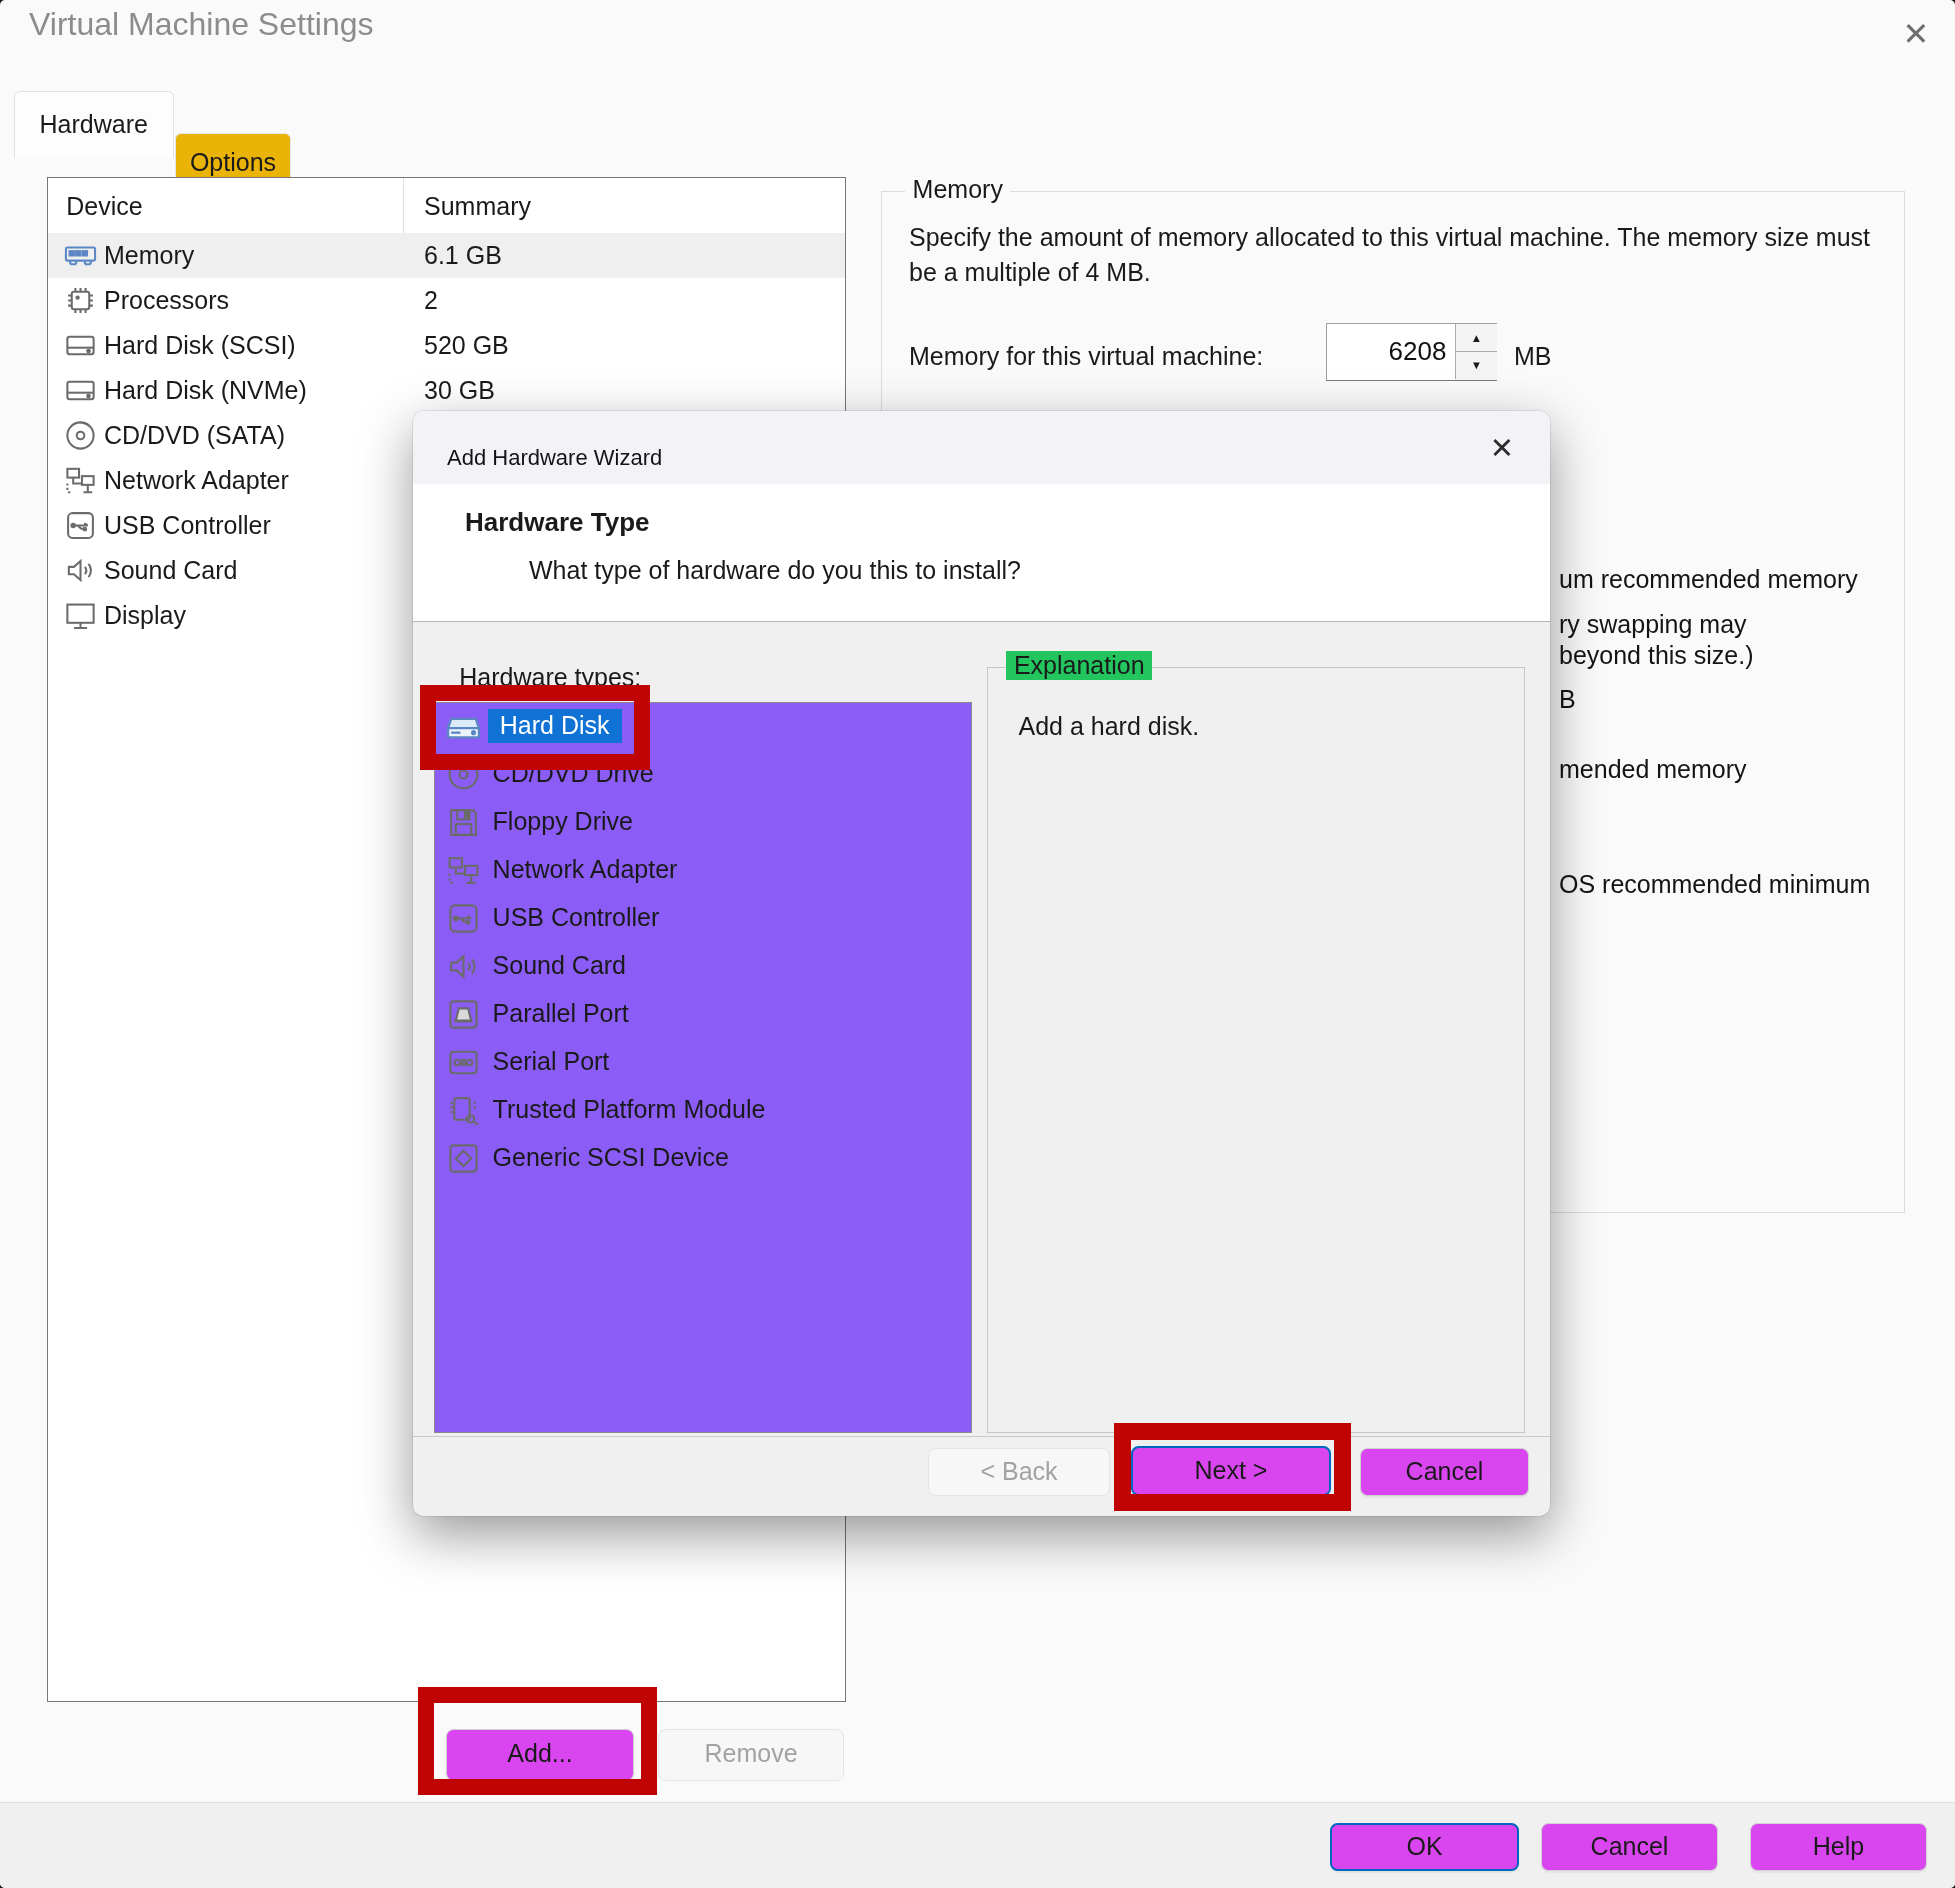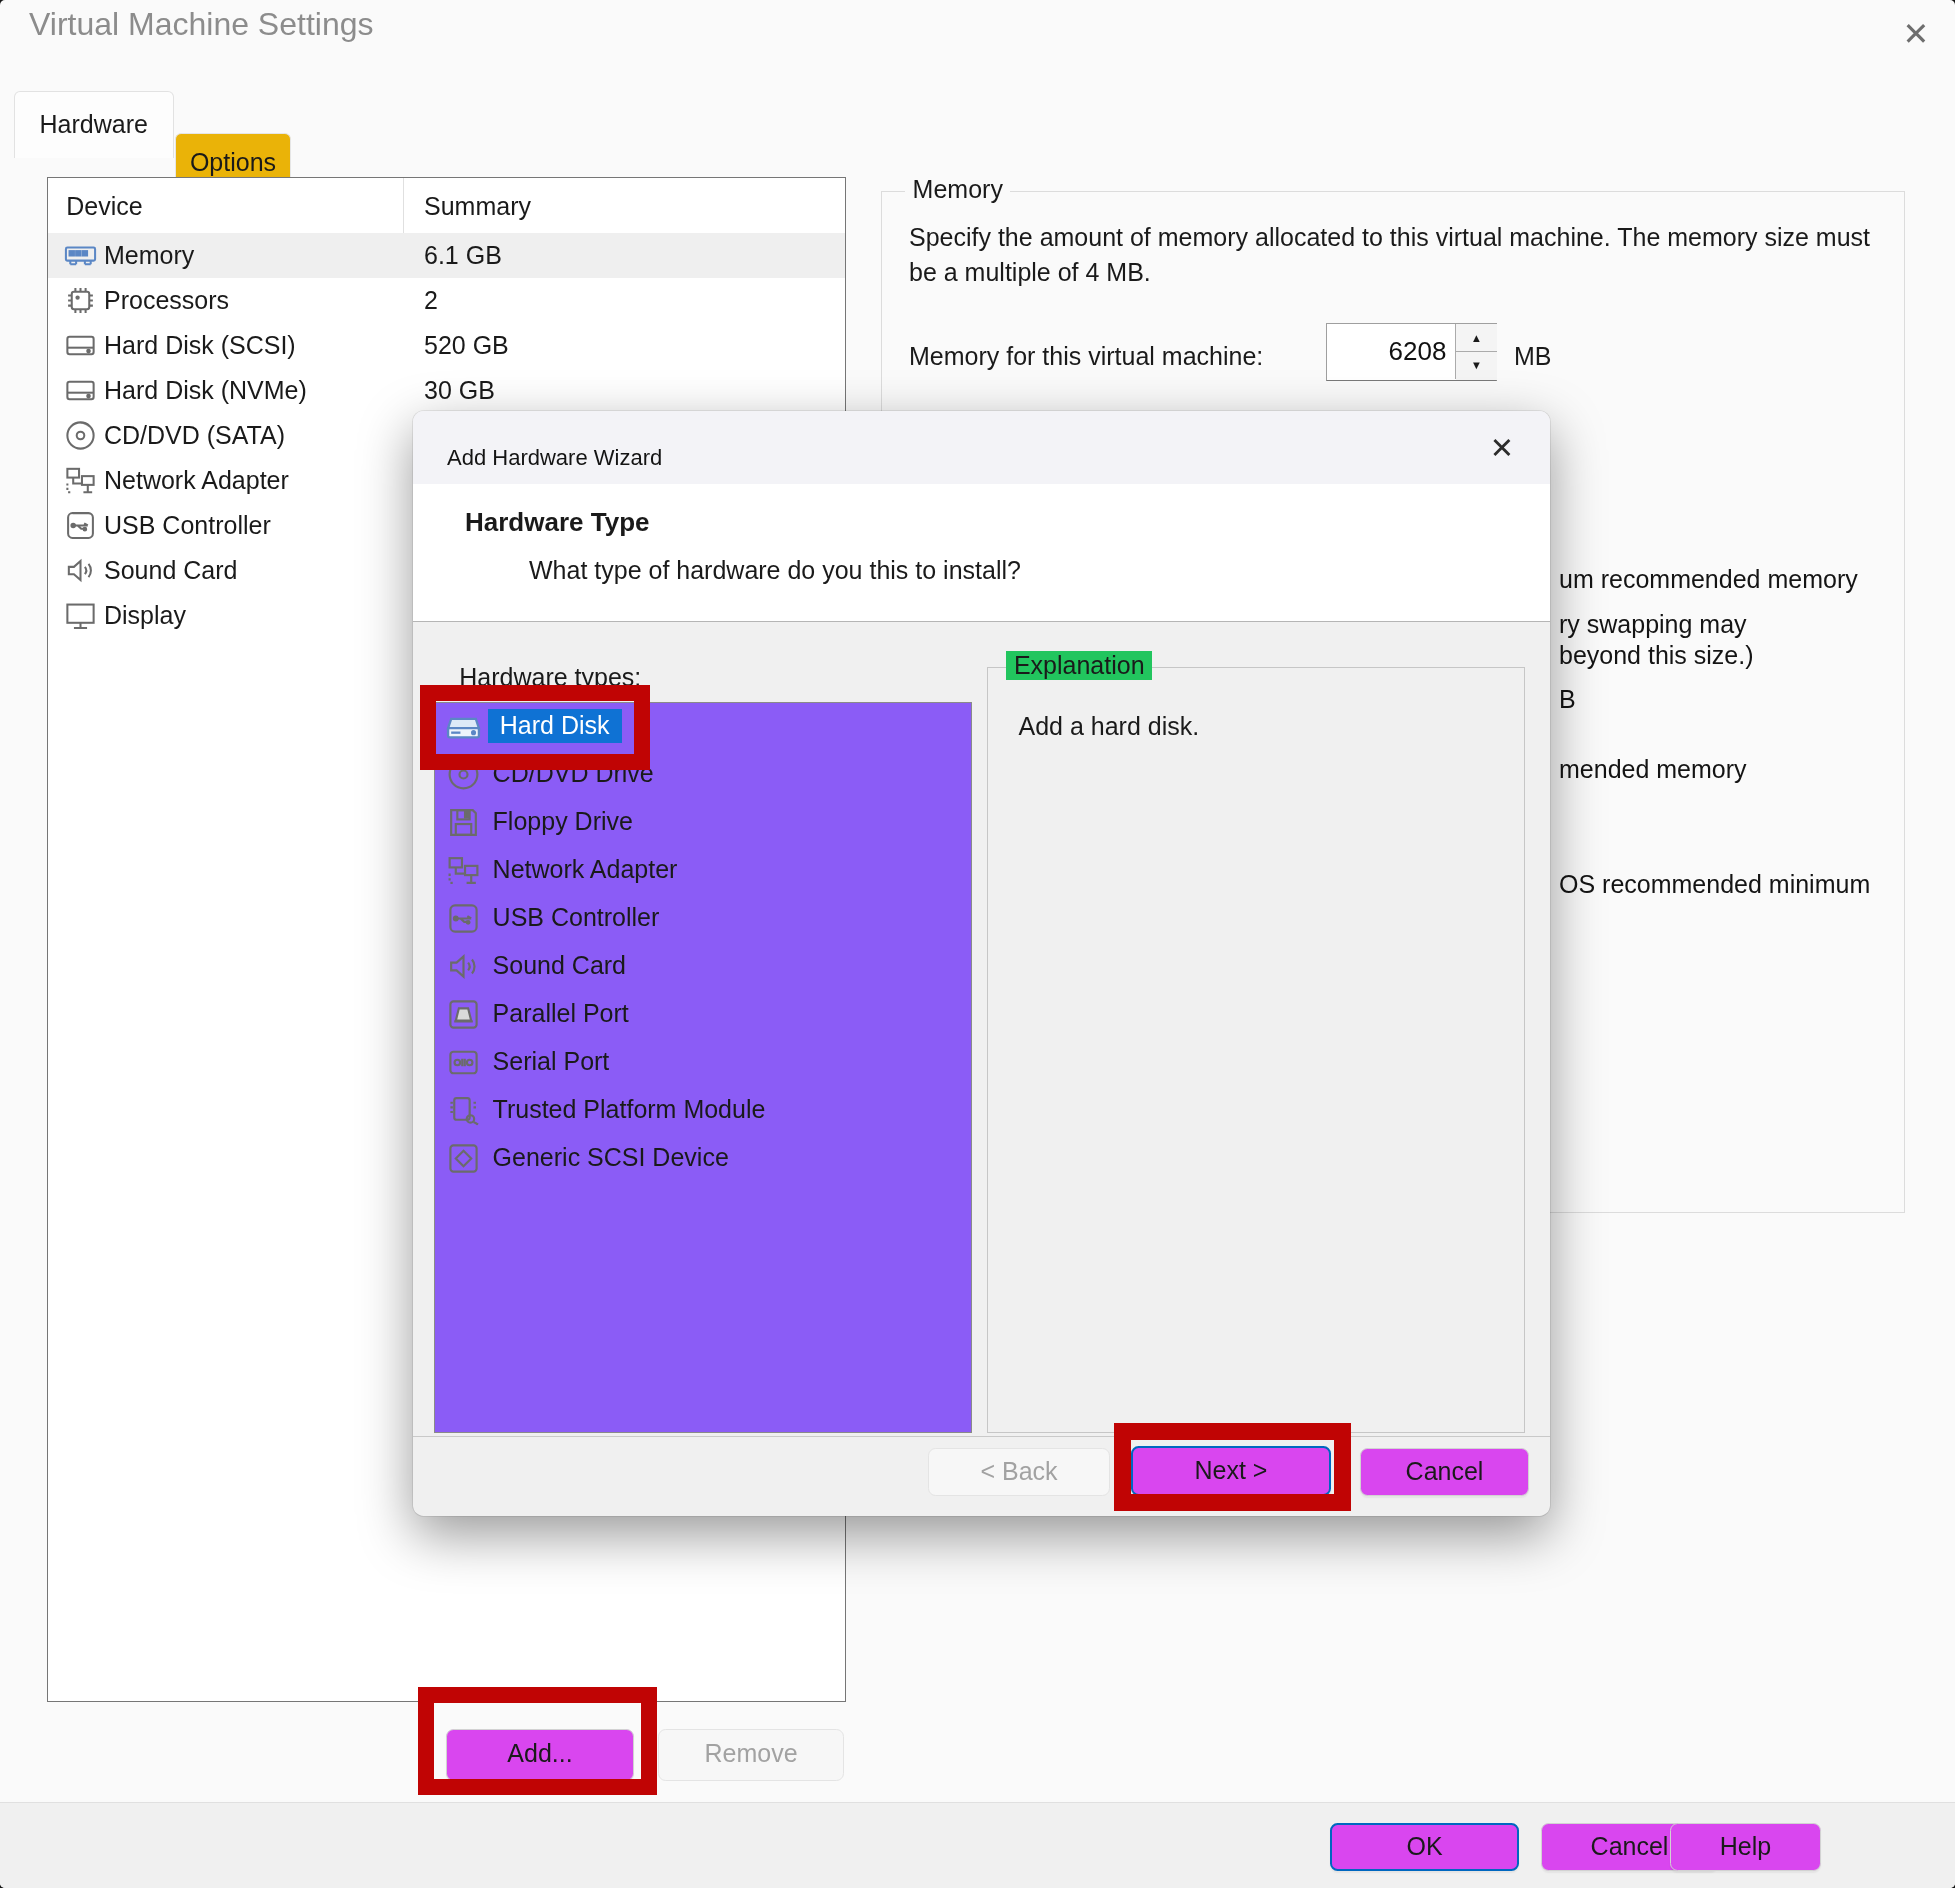--- a/index.html
+++ b/index.html
@@ -57,21 +57,21 @@
     text-align:center; font-size:11.4px; color:#1a1a1a; cursor:default; }
   .spin-up { top:0; line-height:29px; border-bottom:0.8px solid #ababab; }
   .spin-down { top:28px; line-height:26px; }
   .mem-unit { position:absolute; left:632px; top:150px; }
   .clip-line { position:absolute; left:1559px; white-space:nowrap; color:#141414; }
   
   .footer-band { position:absolute; left:0; top:1802px; width:1955px; height:86px;
     background:#f0f0f0; border-top:0.8px solid #e0e0e0; }
   #btn-ok { left:1330px; top:1823px; width:189px; height:48px; line-height:43px; }
   #btn-cancel-main { left:1541px; top:1823px; width:177px; height:48px; line-height:44px; }
-  #btn-help { left:1670px; top:1823px; width:151px; height:48px; line-height:44px;text-align:center; }
+  #btn-help { left:1750px; top:1823px; width:177px; height:48px; line-height:44px;text-align:center; }
   
   .wizard { position:absolute; left:413px; top:411px; width:1137px; height:1105px;
     background:#f0f0f0; border-radius:10.7px; overflow:hidden; z-index:10;
     box-shadow:0 18.3px 53px rgba(0,0,0,0.40), 0 0 0 0.8px rgba(0,0,0,0.10); }
   .wiz-titlebar { position:absolute; left:0; top:0; width:100%; height:73px; background:#f3f3f7; }
   .wiz-title { position:absolute; left:34px; top:18.3px; font-size:22px; color:#141414;margin-top:16px; }
   .wiz-close { position:absolute; left:1066px; top:13.7px; width:46px; height:46px; text-align:center;
     line-height:46px; font-size:29px; color:#2b2b2b; font-weight:100; cursor:default; }
   .wiz-header { position:absolute; left:0; top:73px; width:100%; height:138px; background:#fff;
     border-bottom:0.8px solid #b5b5b5; }

